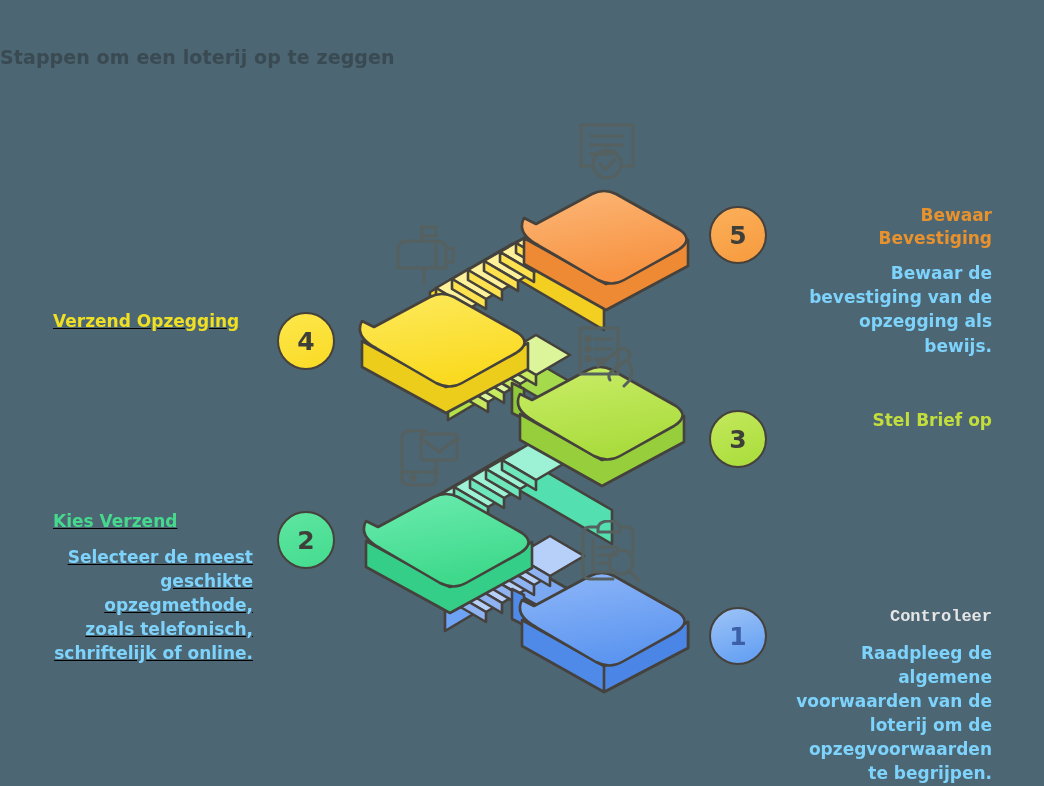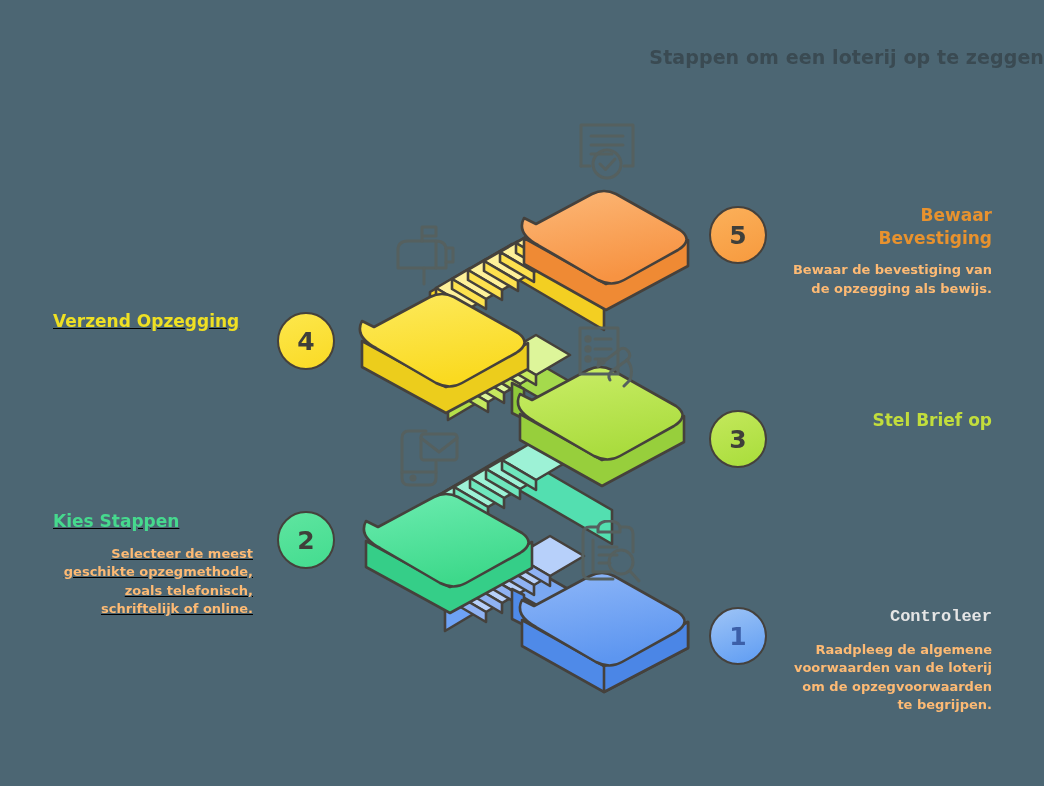--- a/index.html
+++ b/index.html
@@ -17,40 +17,40 @@
   #canvas {
     position: absolute;
     left: 0; top: 0;
     width: 1044px;
     height: 786px;
   }
   .page-title {
     position: absolute;
     left: 0; top: 46px;
     width: 1044px;
-    text-align: right;
+    text-align: left;
     font-size: 19px;
     font-weight: bold;
     color: #3a4a52;
     letter-spacing: 0.1px;
   }
   
   .step-block {
     position: absolute;
   }
   .step-block .step-title {
     font-size: 17px;
     font-weight: bold;
     line-height: 1.33;
     margin: 0 0 12px 0;
   }
   .step-block .step-desc {
-    font-size: 13px;
+    font-size: 17px;
     font-weight: bold;
-    color: #fdba74;
+    color: #7dd3fc;
     line-height: 1.42;
     margin: 0;
   }
   .right-block { text-align: right; }
   .left-block  { text-align: right; text-decoration: underline; }
 
   .left-block .step-title { text-align: left; }
 
   
   .num-circle {
@@ -295,21 +295,21 @@
   <span>3</span>
 </div>
 <div class="step-block right-block" style="left:792px; top:409px; width:200px;">
   <div class="step-title" style="color:#c2dd3c;">Stel Brief op</div>
 </div>
 
 <div class="num-circle c2" style="left:277px; top:511px;">
   <span>2</span>
 </div>
 <div class="step-block left-block" style="left:53px; top:510px; width:200px;">
-  <div class="step-title" style="color:#46d98e;">Kies Stappen</div>
+  <div class="step-title" style="color:#46d98e;">Kies Verzend</div>
   <p class="step-desc">Selecteer de meest geschikte opzegmethode, zoals telefonisch, schriftelijk of online.</p>
 </div>
 
 <div class="num-circle c1" style="left:709px; top:607px;">
   <span>1</span>
 </div>
 <div class="step-block right-block" style="left:792px; top:606px; width:200px;">
   <div class="step-title" style="color:#e5e5e5;font-family:Liberation Mono, monospace;">
     <div>Controleer</div>
   </div>

